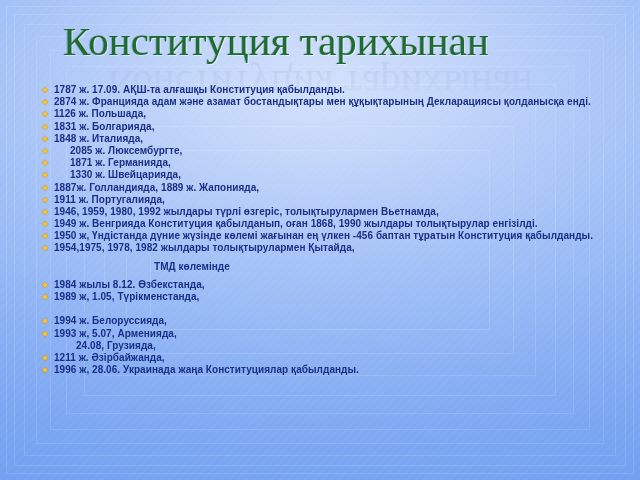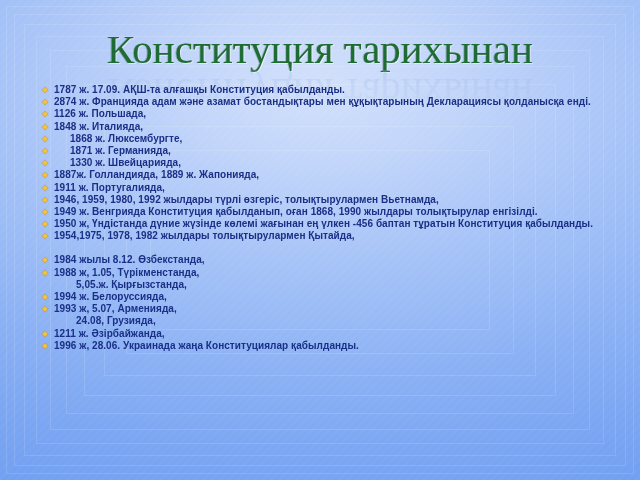--- a/index.html
+++ b/index.html
@@ -44,25 +44,24 @@
   .ring {
     position: absolute;
     border: 1px solid rgba(255,255,255,0.13);
     pointer-events: none;
   }
 
   
   .title-wrap {
     position: absolute;
     left: 0;
-    top: 26px;
+    top: 18px;
     width: 552px;
     height: 62px;
     text-align: center;
-    padding-left: 44px;
   }
   .title {
     font-family: "Liberation Serif", "DejaVu Serif", serif;
     font-size: 41px;
     line-height: 46px;
     font-weight: 400;
     color: #1f6b34;
     letter-spacing: 0px;
     text-shadow:
       1px 1px 0 rgba(255,255,255,0.45),
@@ -167,25 +166,29 @@
       <div class="line">
         <span class="bullet"></span>
         <span class="txt">2874 ж. Францияда адам және азамат бостандықтары мен құқықтарының Декларациясы қолданысқа енді.</span>
       </div>
       <div class="line">
         <span class="bullet"></span>
         <span class="txt">1126 ж. Польшада,</span>
       </div>
       <div class="line">
         <span class="bullet"></span>
+        <span class="txt">1831 ж. Болгарияда,</span>
+      </div>
+      <div class="line">
+        <span class="bullet"></span>
         <span class="txt">1848 ж. Италияда,</span>
       </div>
       <div class="line">
         <span class="bullet"></span>
-        <span class="txt indent-1">1868 ж. Люксембургте,</span>
+        <span class="txt indent-1">2085 ж. Люксембургте,</span>
       </div>
       <div class="line">
         <span class="bullet"></span>
         <span class="txt indent-1">1871 ж. Германияда,</span>
       </div>
       <div class="line">
         <span class="bullet"></span>
         <span class="txt indent-1">1330 ж. Швейцарияда,</span>
       </div>
       <div class="line">
@@ -206,32 +209,35 @@
       </div>
       <div class="line">
         <span class="bullet"></span>
         <span class="txt">1950 ж, Үндістанда дүние жүзінде көлемі жағынан ең үлкен -456 баптан тұратын Конституция қабылданды.</span>
       </div>
       <div class="line">
         <span class="bullet"></span>
         <span class="txt">1954,1975, 1978, 1982 жылдары толықтырулармен Қытайда,</span>
       </div>
       <div class="spacer"></div>
+      <div class="line">
+        <span class="bullet empty"></span>
+        <span class="txt center-ish">ТМД көлемінде</span>
+      </div>
       <div class="spacer"></div>
       <div class="line">
         <span class="bullet"></span>
         <span class="txt">1984 жылы 8.12. Өзбекстанда,</span>
       </div>
       <div class="line">
         <span class="bullet"></span>
-        <span class="txt">1988 ж, 1.05, Түрікменстанда,</span>
+        <span class="txt">1989 ж, 1.05, Түрікменстанда,</span>
       </div>
       <div class="line">
         <span class="bullet empty"></span>
-        <span class="txt indent-2">5,05.ж.  Қырғызстанда,</span>
       </div>
       <div class="line">
         <span class="bullet"></span>
         <span class="txt">1994 ж. Белоруссияда,</span>
       </div>
       <div class="line">
         <span class="bullet"></span>
         <span class="txt">1993 ж, 5.07, Арменияда,</span>
       </div>
       <div class="line">

